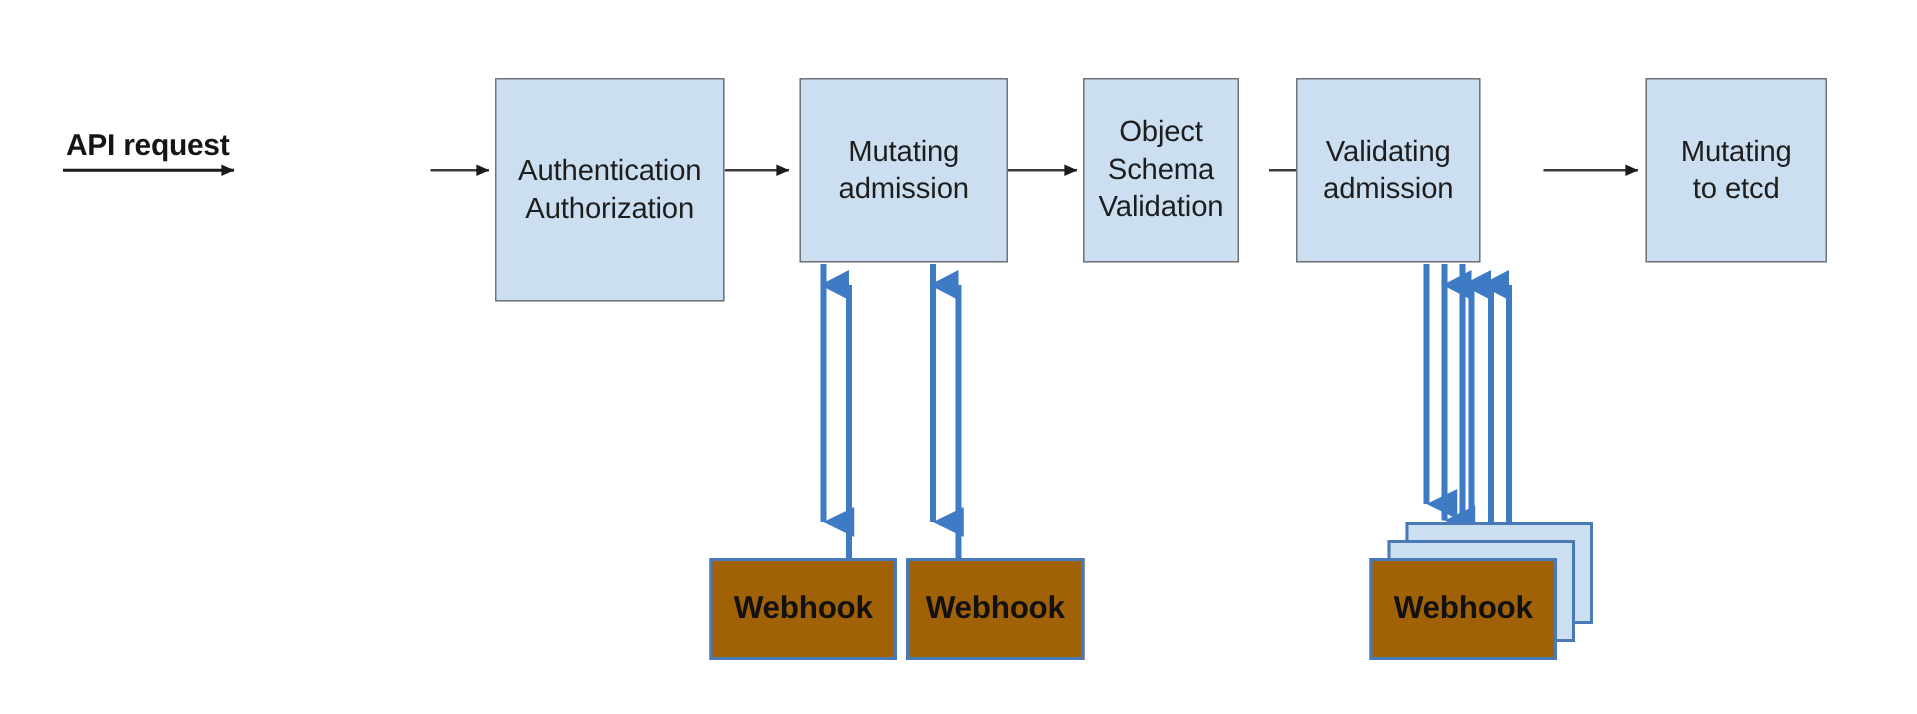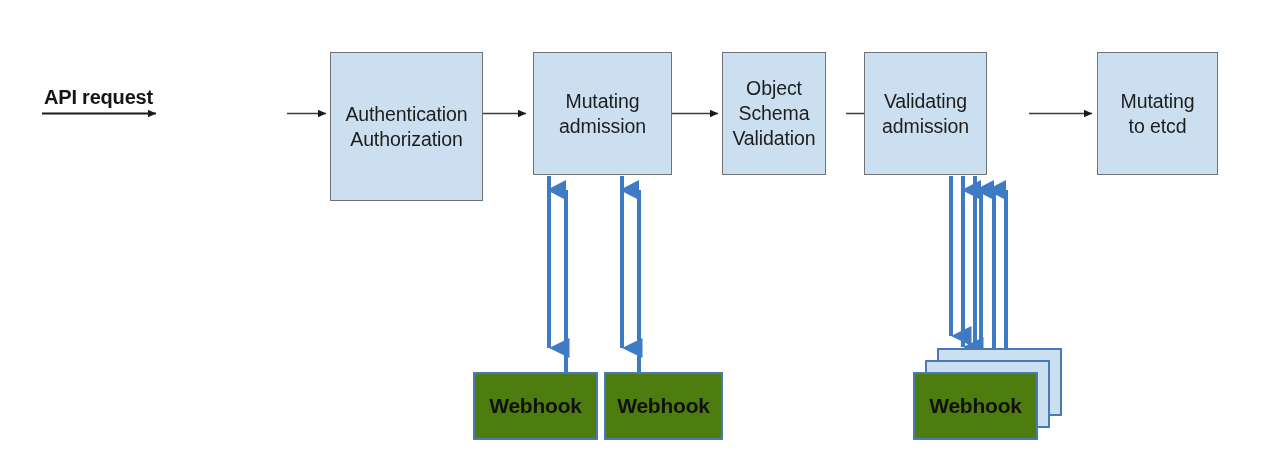--- a/index.html
+++ b/index.html
@@ -36,21 +36,21 @@
     color: #1d1d1d;
     font-size: 19.5px;
     line-height: 1.27;
     letter-spacing: -0.1px;
     white-space: pre-line;
     font-family: "Liberation Sans", sans-serif;
   }
   .webhook-box {
     position: absolute;
     box-sizing: border-box;
-    background: #4d7c0f;
+    background: #a16207;
     border: 2.4px solid #4a7ab5;
     display: flex;
     align-items: center;
     justify-content: center;
     text-align: right;
     color: #111111;
     font-size: 21px;
     font-weight: bold;
     font-family: "Liberation Sans", sans-serif;
     letter-spacing: -0.2px;

